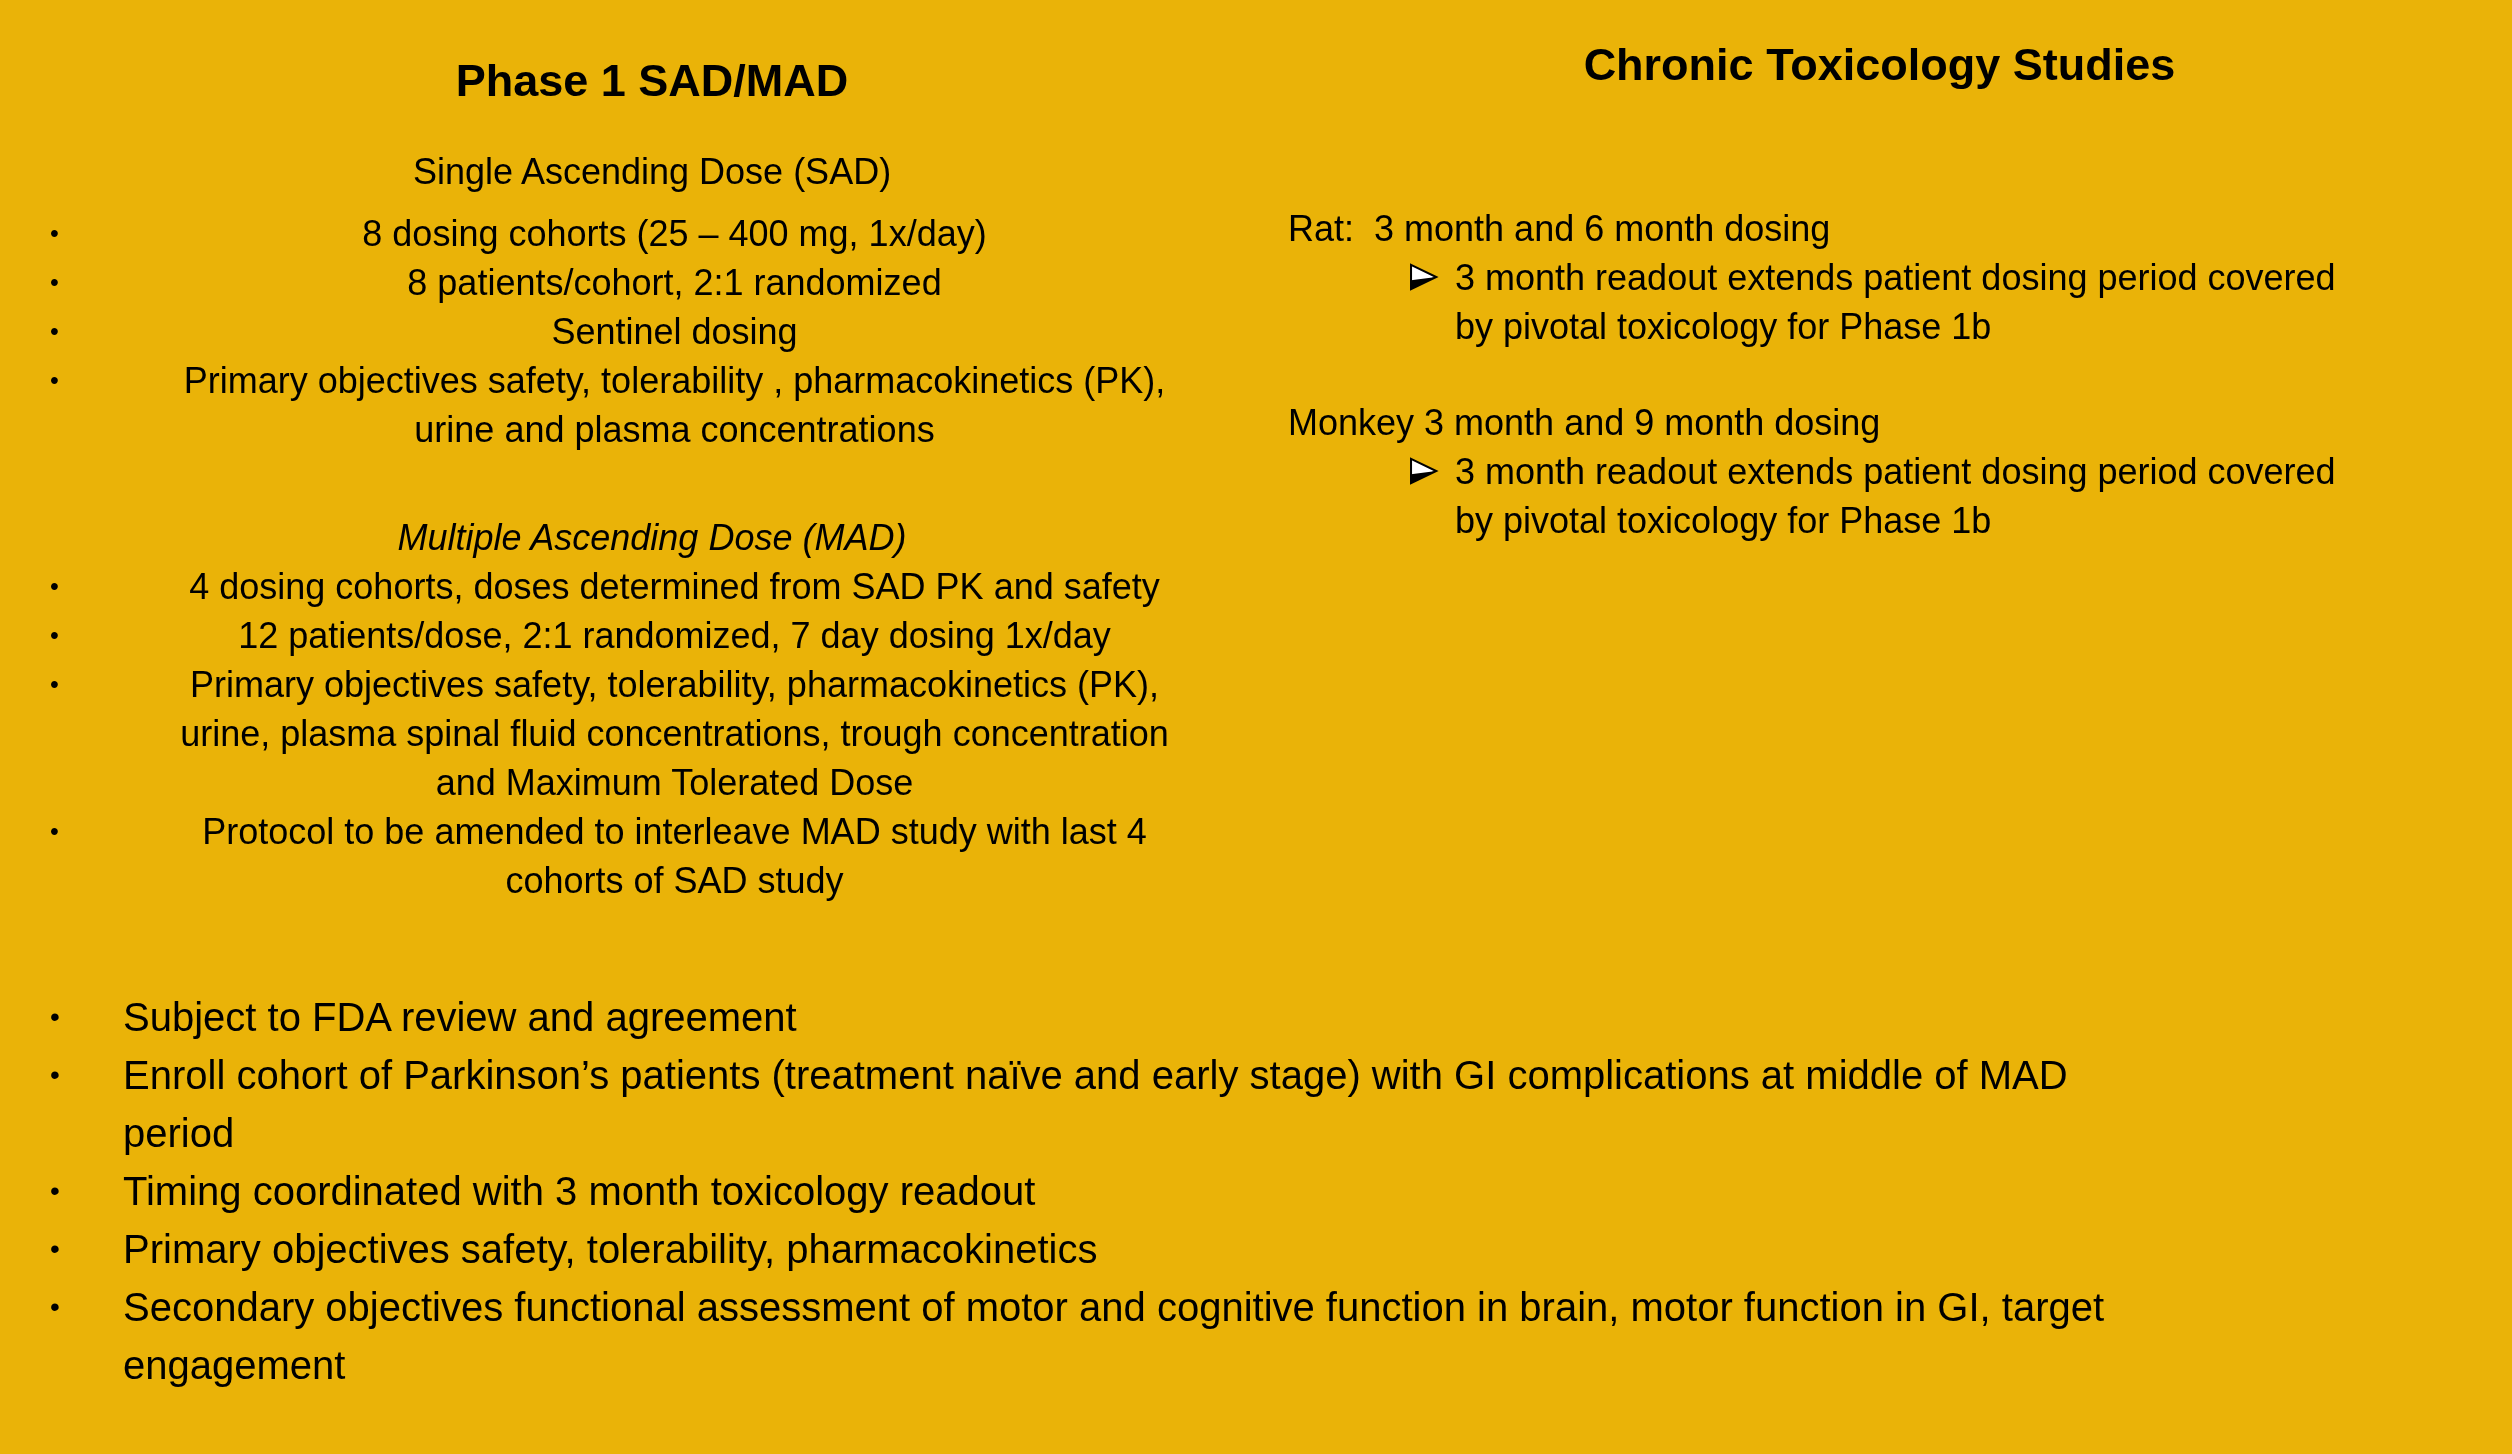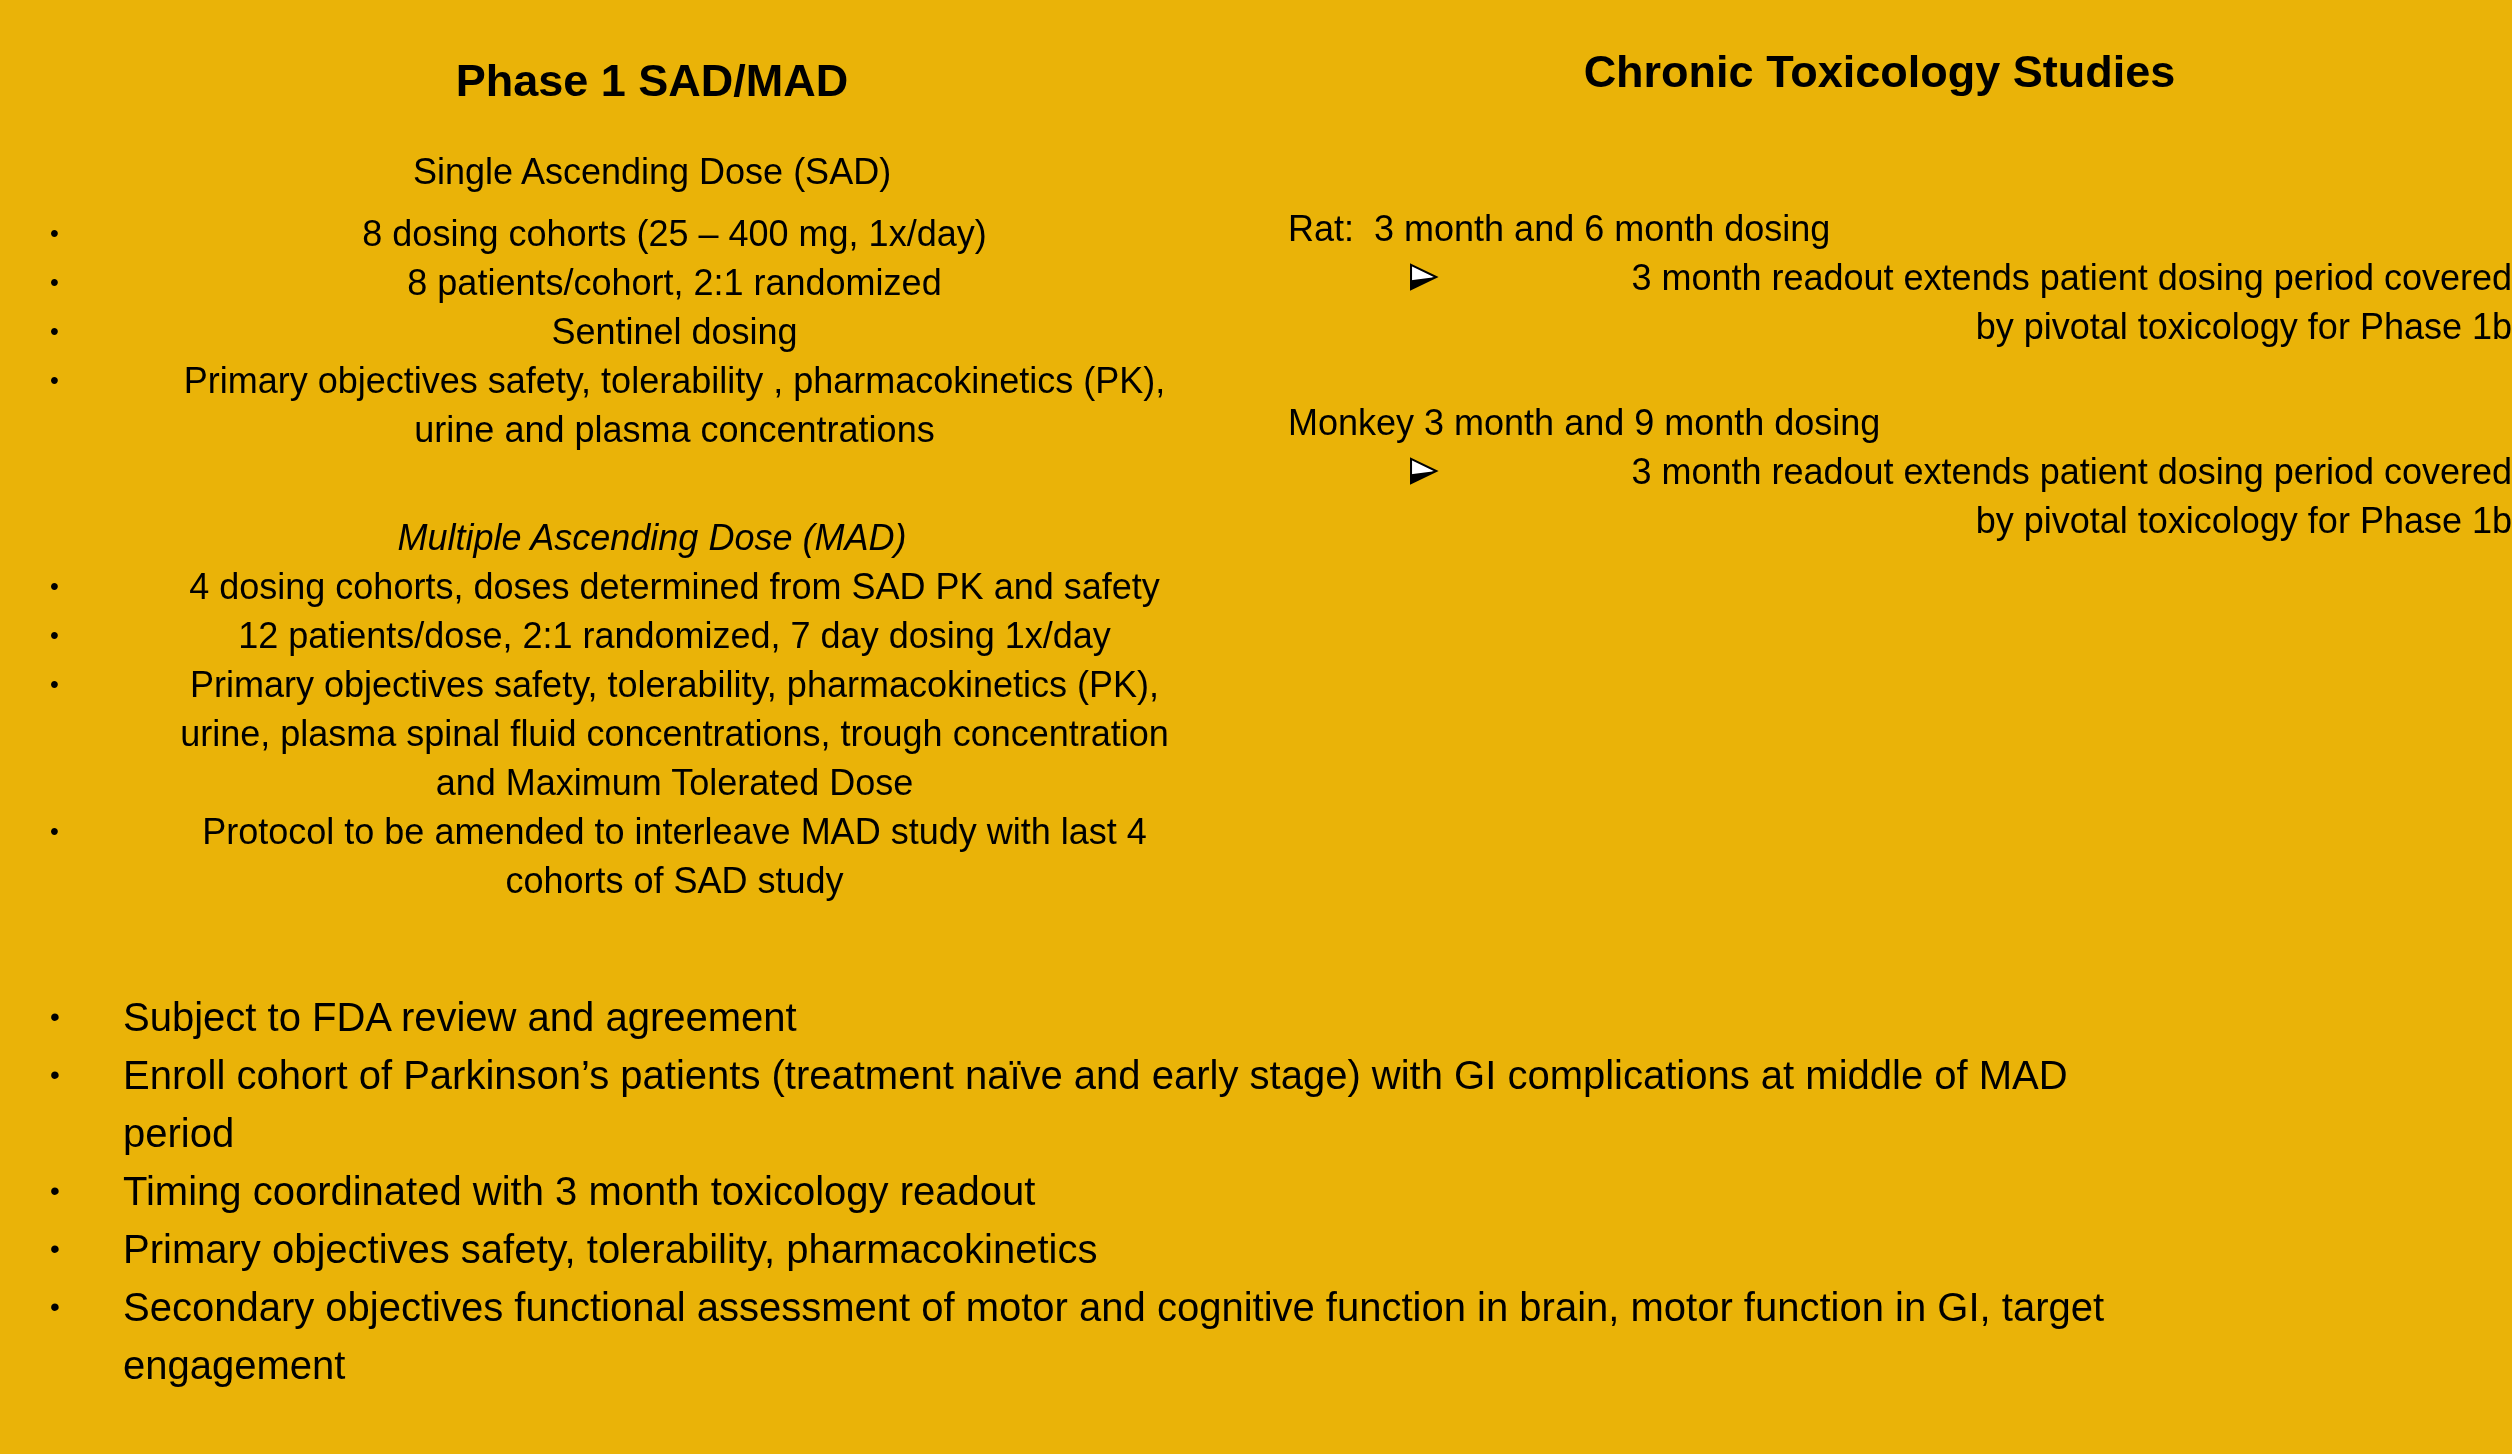--- a/index.html
+++ b/index.html
@@ -22,36 +22,36 @@
   .line { white-space: pre-wrap; }
   .list-gap-sad { margin-top: 12.5px; }
   .mad-heading { margin-top: 59px; font-style: italic; }
   .rat-heading { margin-top: 57px; }
   .monkey-heading { margin-top: 47px; }
   .b-item { position: relative; padding-left: 45px; }
   .b-item .dot {
     position: absolute; left: 1.1px; top: 0;
     font-size: 0.7em; line-height: inherit;
   }
-  .a-item { position: relative; padding-left: 167px; text-align: right; }
+  .a-item { position: relative; padding-left: 167px; }
   .a-item .arrow {
     position: absolute; left: 120px; top: 10.2px;
     width: 31px; height: 28px;
   }
   .p1b-section { }
   .p1b-list { margin-top: 28px; font-size: 40px; line-height: 58px; }
   .p1b-list .b-item { padding-left: 74px; }
 </style>
 </head>
 <body>
 
 <div class="slide">
 
   <div class="title abs" style="left:49px; top:55px; width:1206px;">Phase 1 SAD/MAD</div>
-  <div class="title abs" style="left:1288px; top:46px; width:1183px;">Chronic Toxicology Studies</div>
+  <div class="title abs" style="left:1288px; top:39px; width:1183px;">Chronic Toxicology Studies</div>
 
   <div class="col abs" style="left:49px; top:147px; width:1206px;text-align:center;">
 
     <div class="line">Single Ascending Dose (SAD)</div>
 
     <div class="list-gap-sad">
       <div class="b-item">
         <span class="dot">•</span>
         <div class="line">8 dosing cohorts (25 – 400 mg, 1x/day)</div>
       </div>

